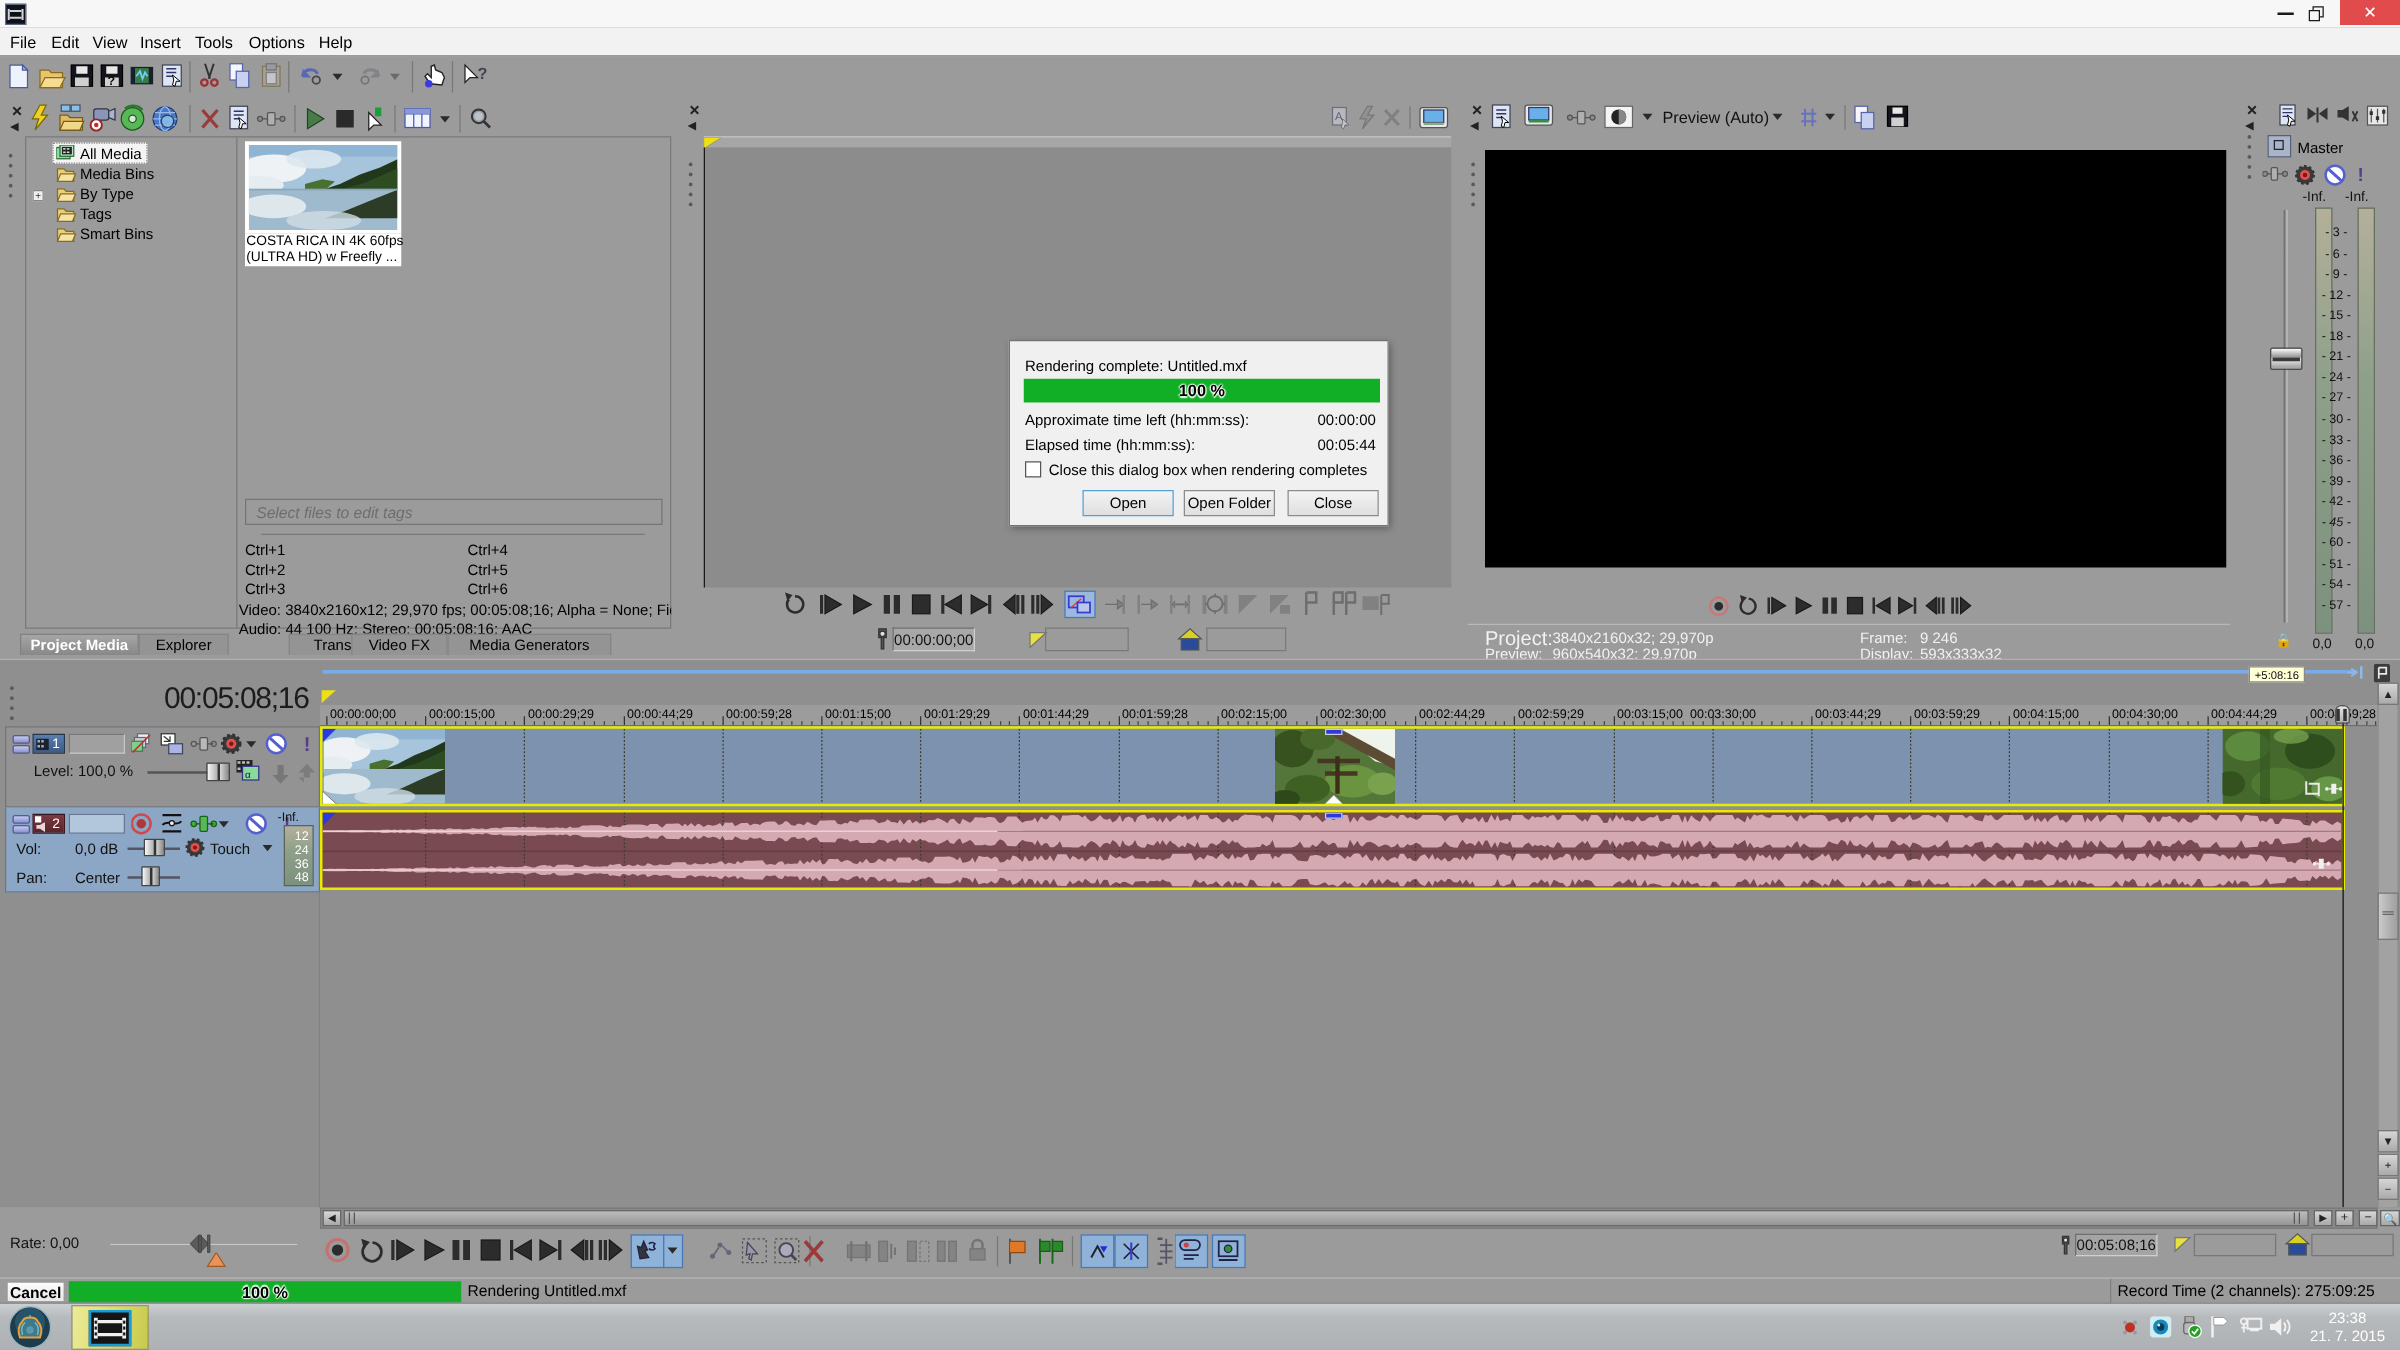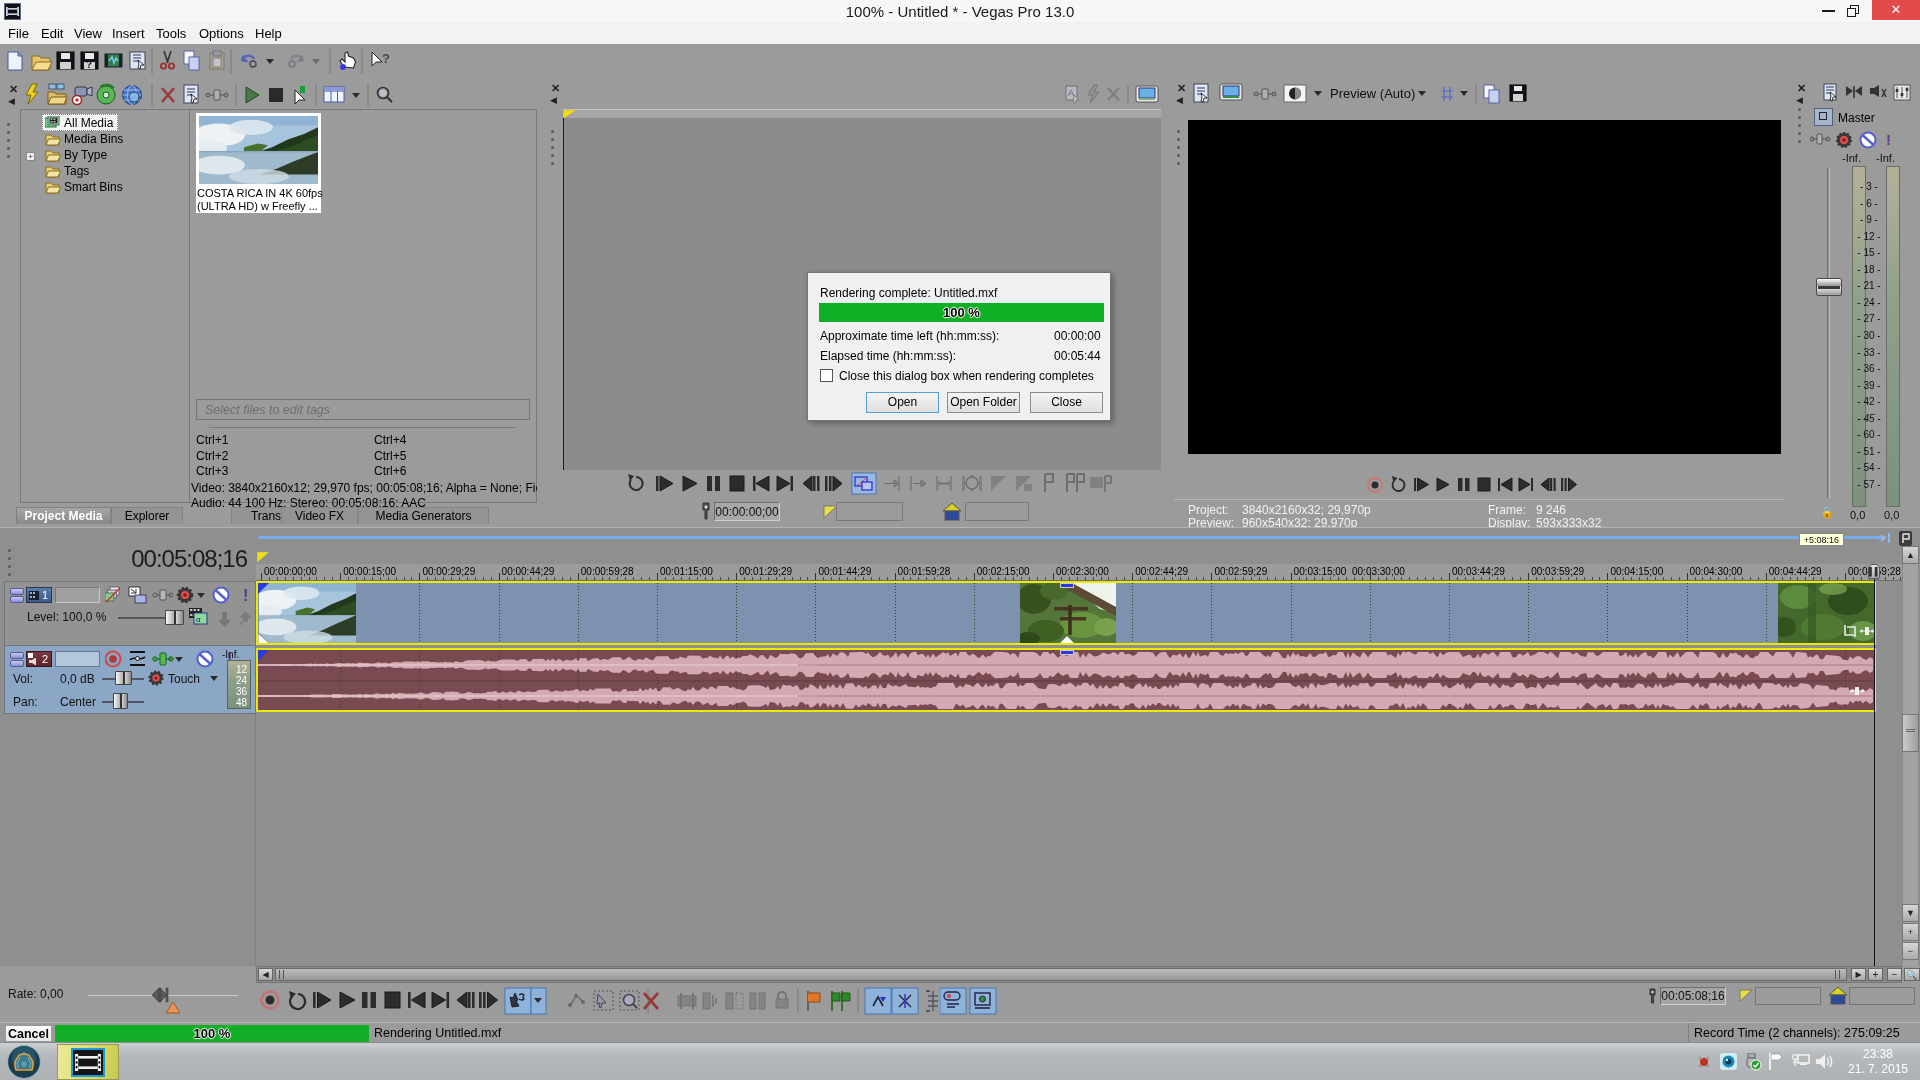--- a/index.html
+++ b/index.html
@@ -16,21 +16,20 @@
   <div class="abs" style="left:4px;top:3px;width:17px;height:17px;background:#101018;border:1px solid #5a6a80;">
     <svg class="abs" style="left:1px;top:3px;" width="13" height="9" viewBox="0 0 13 9">
         <g fill="#cfd4dc">
           <rect x="0" y="0" width="1.8" height="9"></rect>
           <rect x="11.2" y="0" width="1.8" height="9"></rect>
           <rect x="1.8" y="1" width="9.4" height="1.6"></rect>
           <rect x="1.8" y="6.4" width="9.4" height="1.6"></rect>
         </g>
       </svg>
   </div>
-  <div class="abs" style="left:0;top:3px;width:1920px;text-align:center;font-size:15px;color:#1a1a1a;">100% - Untitled * - Vegas Pro 13.0</div>
   <div class="abs" style="left:1822px;top:10px;width:13px;height:2px;background:#1a1a1a;"></div>
   <div class="abs" style="left:1850px;top:5px;width:9px;height:9px;border:1.5px solid #1a1a1a;background:#f7f7f7;"></div>
   <div class="abs" style="left:1847px;top:8px;width:9px;height:9px;border:1.5px solid #1a1a1a;background:#f7f7f7;"></div>
   <div class="abs" style="left:1872px;top:0;width:48px;height:20px;background:#e14b4b;color:#fff;text-align:center;font-size:13px;line-height:19px;">✕</div>
 </div>
 
 <div class="abs" style="left:0;top:22px;width:1920px;height:23px;background:#f2f2f2;border-bottom:1px solid #9a9a9a;font-size:13px;color:#000;">
   <span class="abs" style="left:8px;top:4px;">File</span>
   <span class="abs" style="left:41px;top:4px;">Edit</span>
   <span class="abs" style="left:74px;top:4px;">View</span>
@@ -499,21 +498,21 @@
             <rect x="14.5" y="0" width="2.2" height="13" stroke="none"></rect>
           </g>
         <g transform="translate(194,2)">
             <rect x="0" y="0" width="2.2" height="13" stroke="none"></rect>
             <rect x="3.5" y="0" width="2.2" height="13" stroke="none"></rect>
             <path d="M7.5 0 l8 6.5 -8 6.5 z"></path>
           </g>
       </g>
     </svg>
     <div class="abs" style="left:2px;top:421px;width:610px;height:1px;background:#b8b8b8;"></div>
-    <div class="abs" style="left:16px;top:425px;font-size:12px;color:#f2f2f2;">Project:</div>
+    <div class="abs" style="left:16px;top:425px;font-size:16px;color:#f2f2f2;">Project:</div>
     <div class="abs" style="left:70px;top:425px;font-size:12px;color:#f2f2f2;">3840x2160x32; 29,970p</div>
     <div class="abs" style="left:16px;top:438px;font-size:12px;color:#f2f2f2;">Preview:</div>
     <div class="abs" style="left:70px;top:438px;font-size:12px;color:#f2f2f2;">960x540x32; 29,970p</div>
     <div class="abs" style="left:316px;top:425px;font-size:12px;color:#f2f2f2;">Frame:</div>
     <div class="abs" style="left:364px;top:425px;font-size:12px;color:#f2f2f2;">9 246</div>
     <div class="abs" style="left:316px;top:438px;font-size:12px;color:#f2f2f2;">Display:</div>
     <div class="abs" style="left:364px;top:438px;font-size:12px;color:#f2f2f2;">593x333x32</div>
   </div>
 
   <div class="abs" id="master" style="left:1792px;top:0;width:128px;height:449px;">

